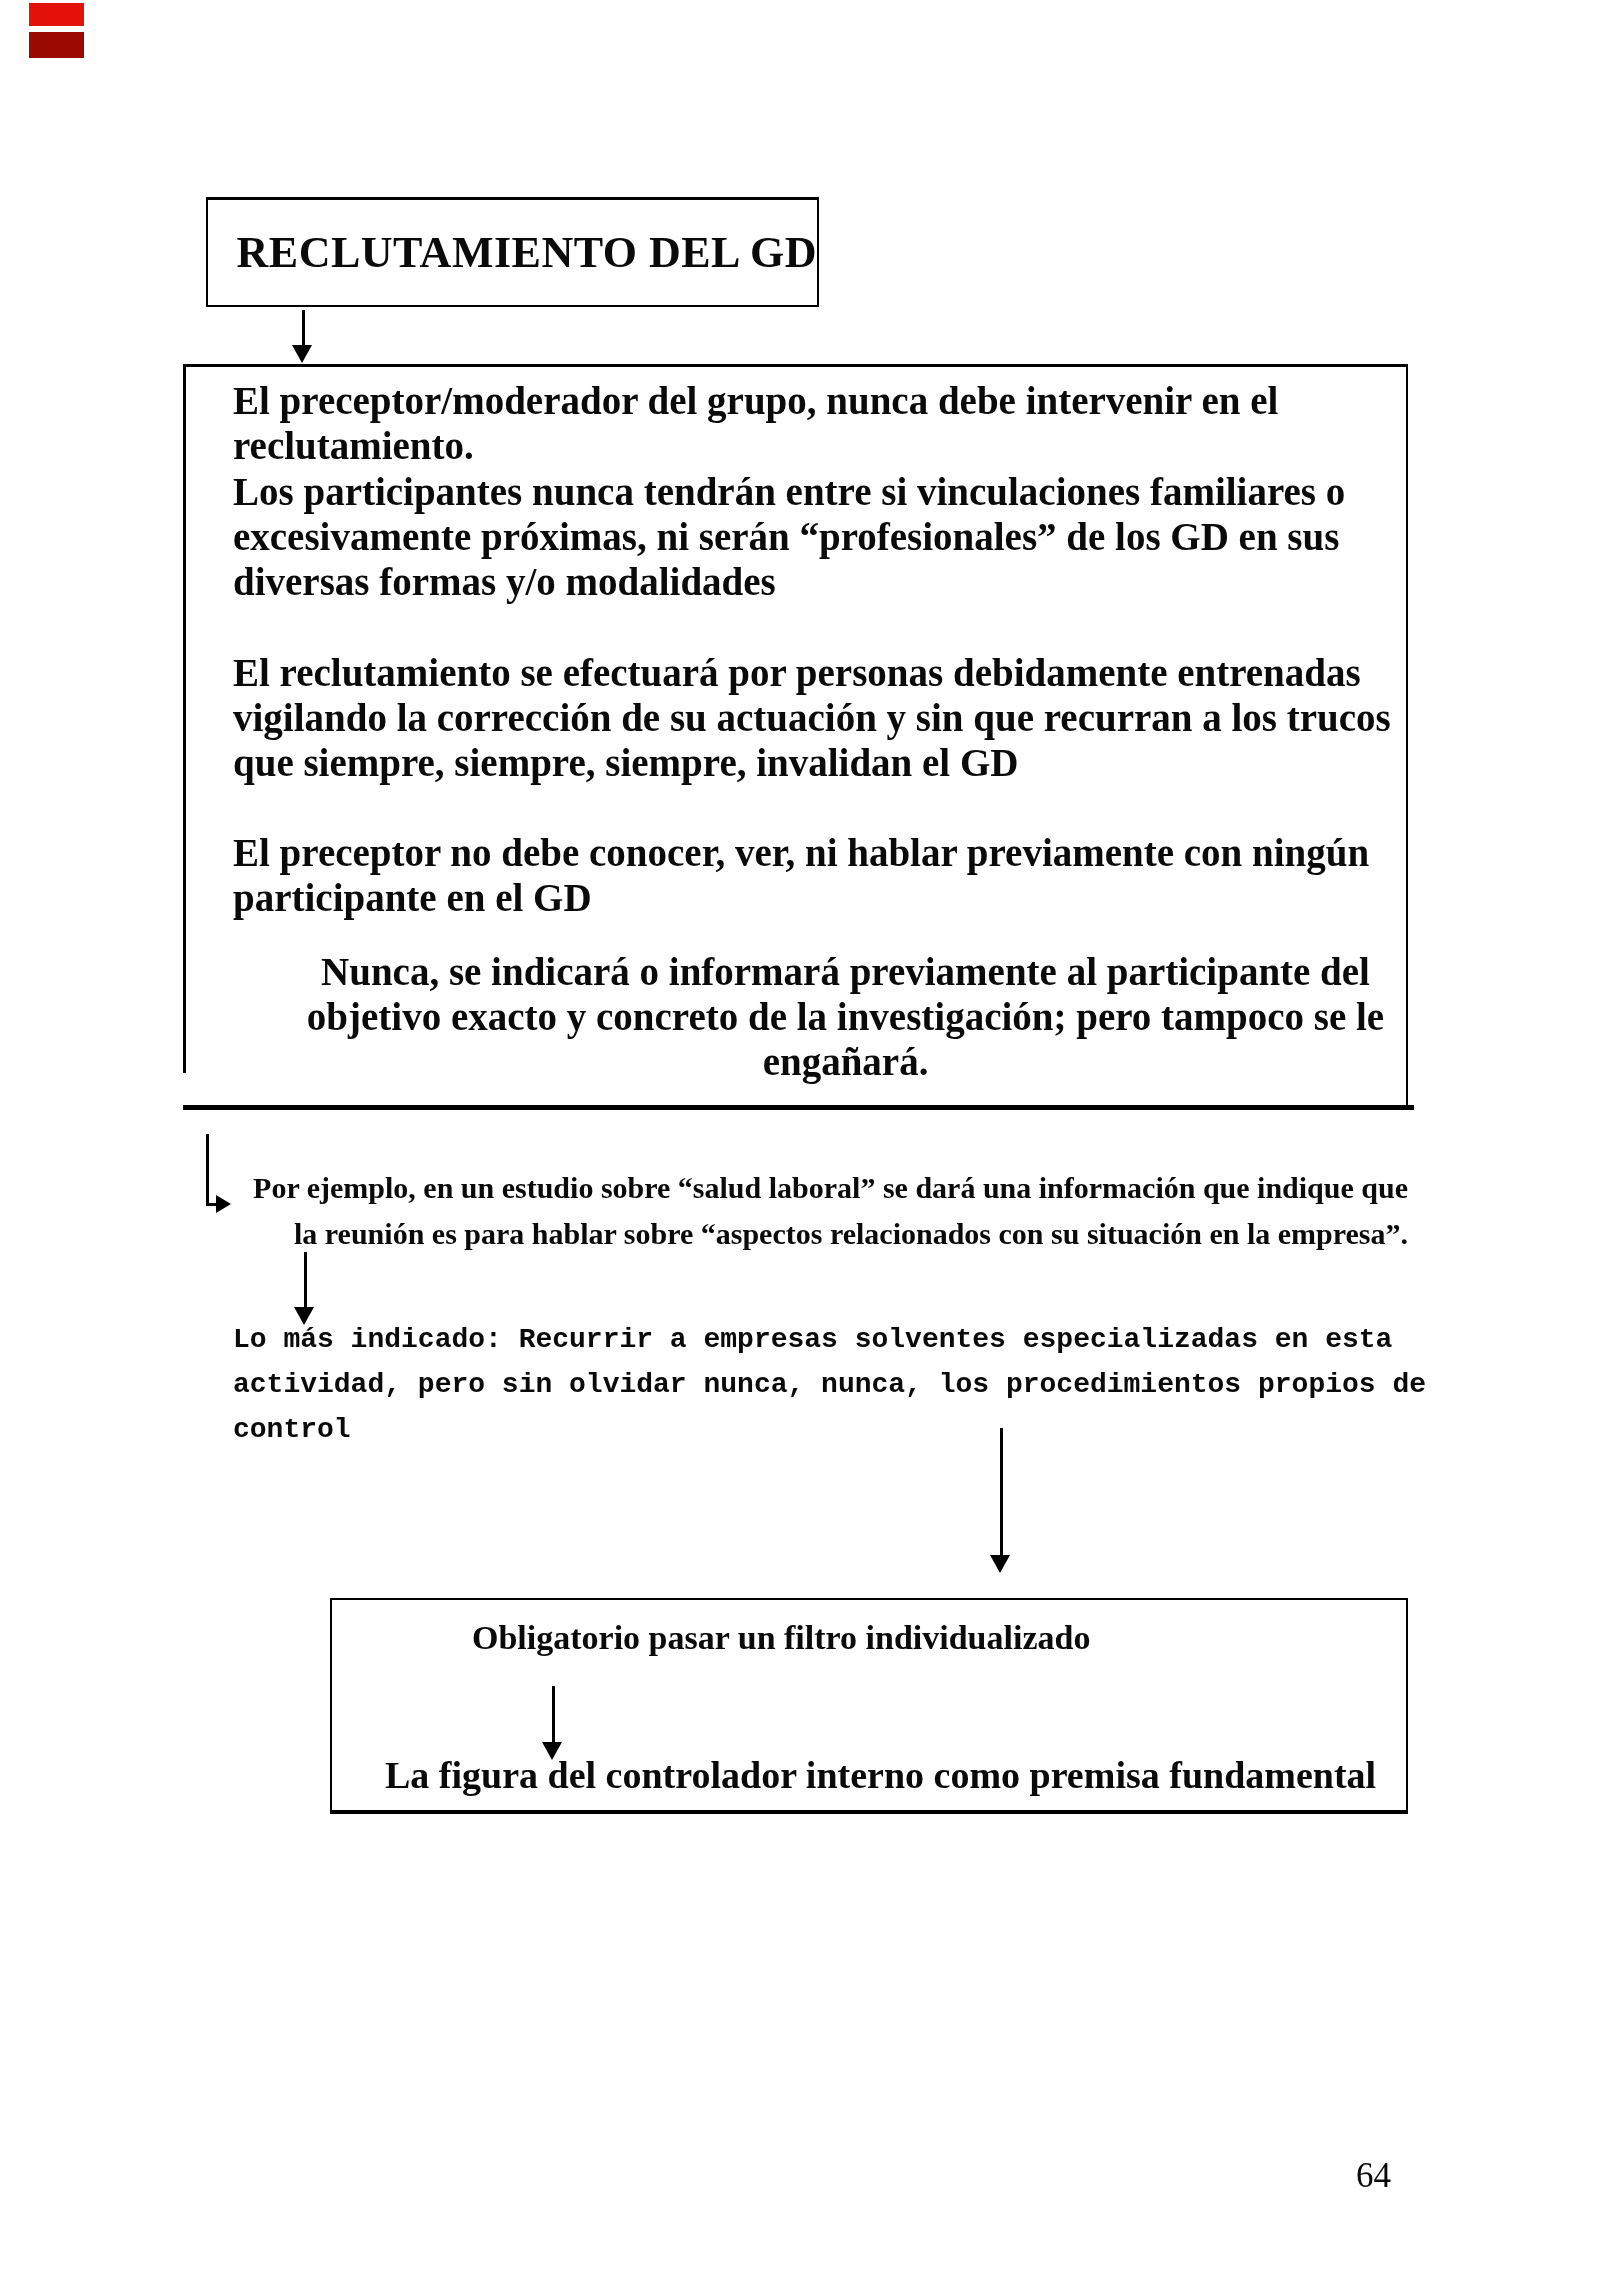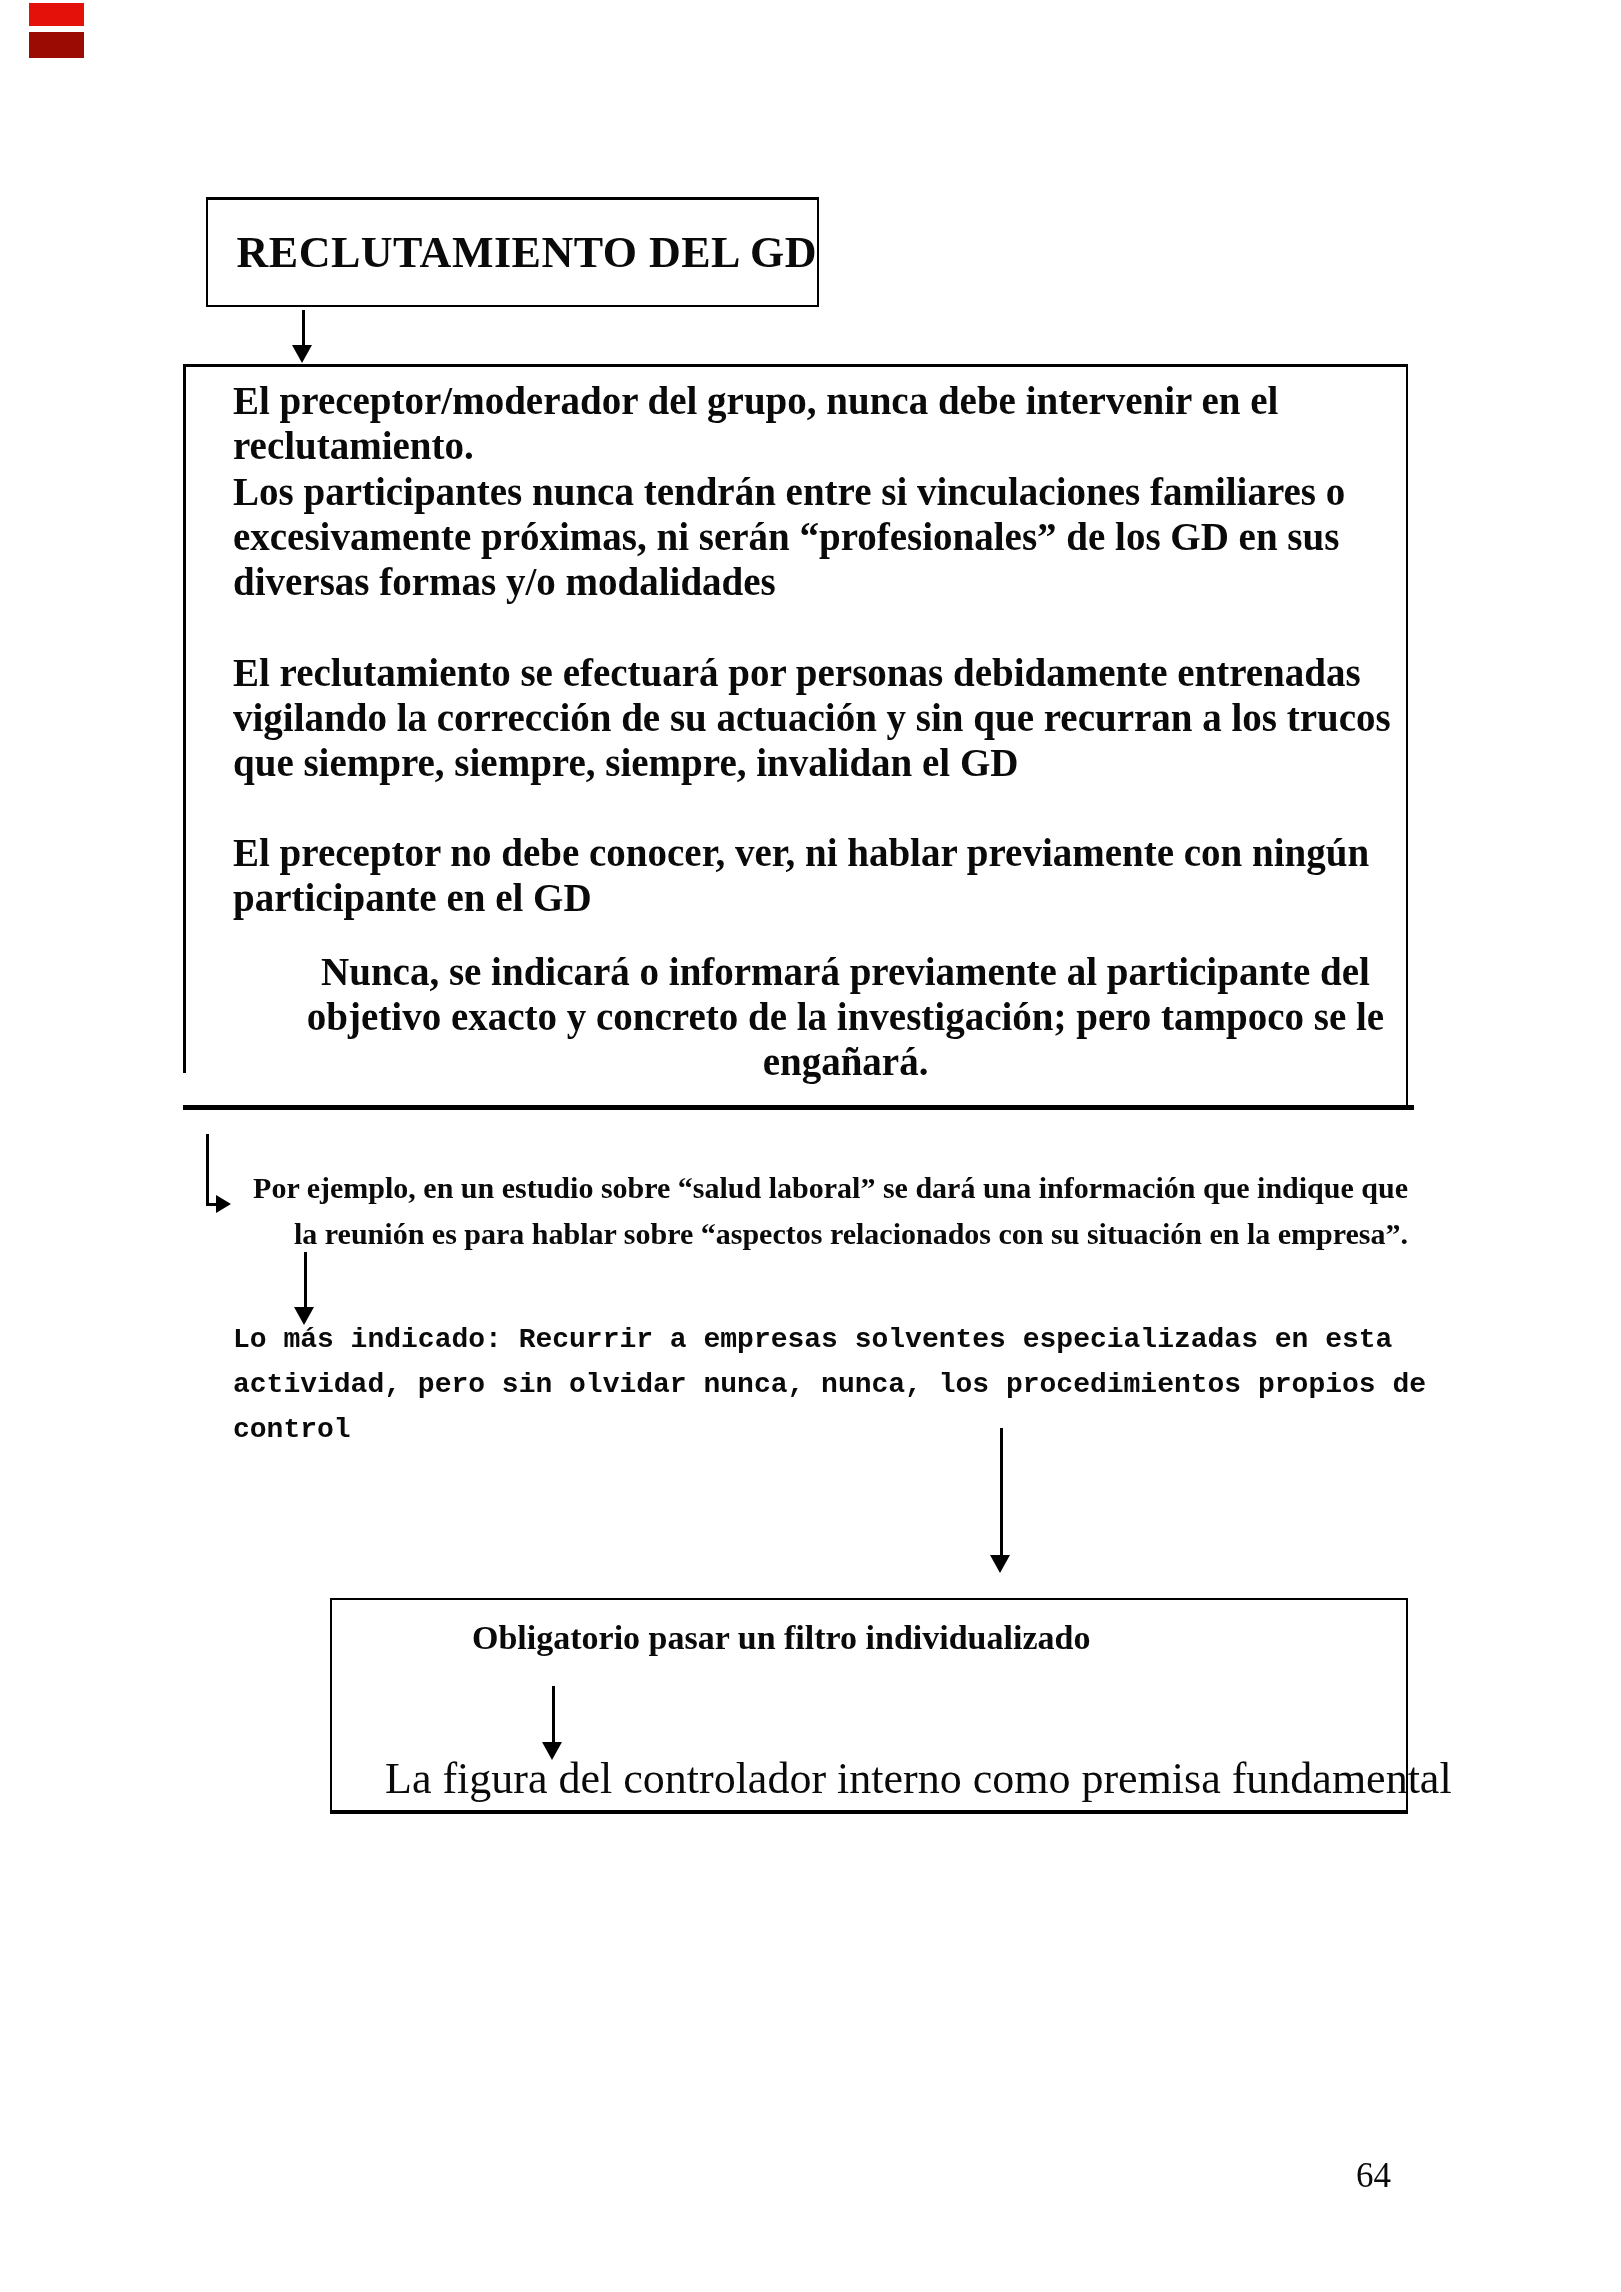--- a/index.html
+++ b/index.html
@@ -60,21 +60,21 @@
     white-space:pre-line;
     font-family:Liberation Mono, monospace;
   }
 
   
   .filter-box {
     left:330px; top:1598px; width:1078px; height:216px;
     border:2.9px solid #000; border-bottom-width:4.9px;
   }
   .filter-line1 { left:472px; top:1619px; font-size:34px; font-weight:bold; white-space:nowrap; }
-  .filter-line2 { left:385px; top:1753px; font-size:44px; font-weight:normal; white-space:nowrap; }
+  .filter-line2 { left:385px; top:1753px; font-size:38px; font-weight:bold; white-space:nowrap; }
 
   
   .shaft-v { position:absolute; width:2.9px; background:#000; }
   .shaft-h { position:absolute; height:2.9px; background:#000; }
   .head-down { position:absolute; width:0; height:0;
     border-left:10.8px solid transparent; border-right:10.8px solid transparent;
     border-top:18.6px solid #000; }
   .head-right { position:absolute; width:0; height:0;
     border-top:9.8px solid transparent; border-bottom:9.8px solid transparent;
     border-left:15.7px solid #000; }

